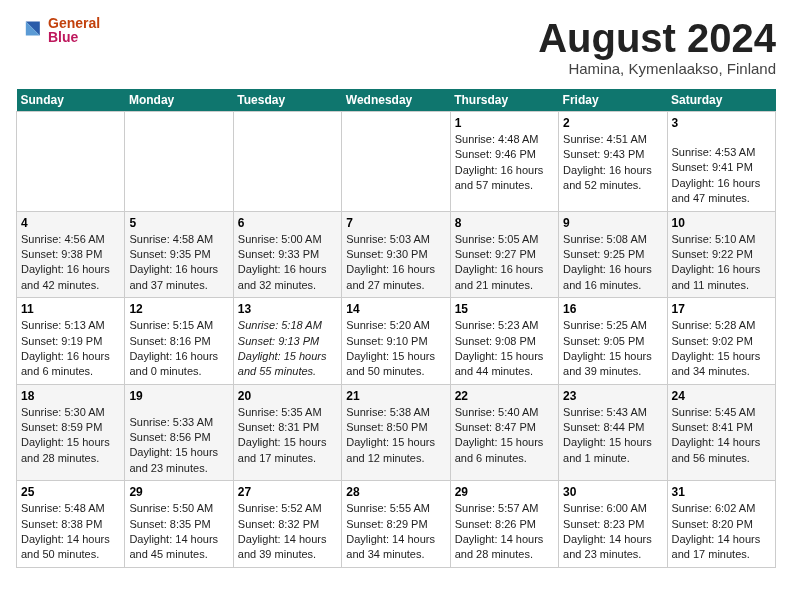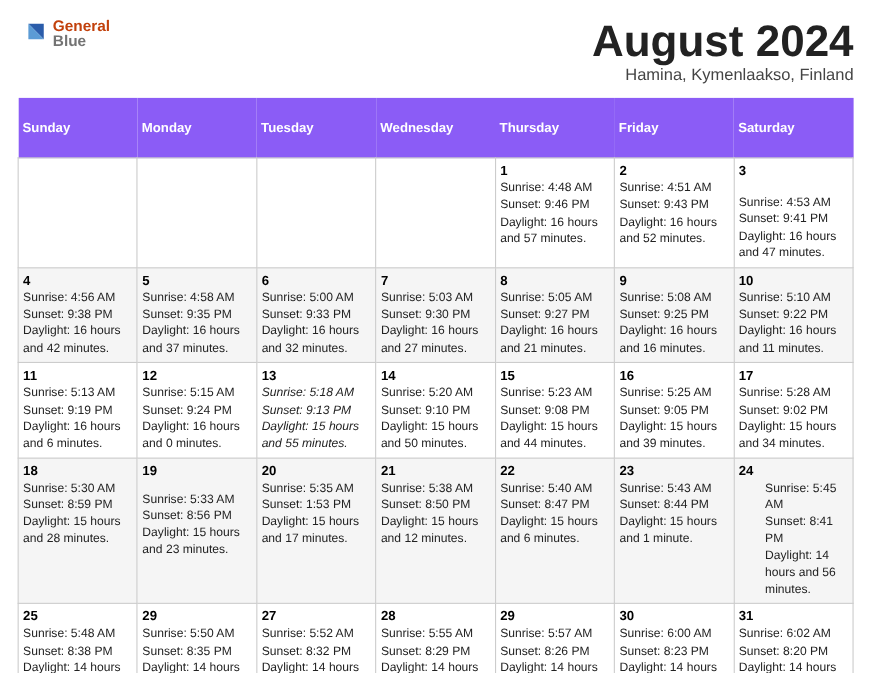--- a/index.html
+++ b/index.html
@@ -27,21 +27,21 @@
       line-height: 1;
     }
     .logo-general {
       font-size: 14px;
       font-weight: bold;
       color: #c2410c;
     }
     .logo-blue {
       font-size: 14px;
       font-weight: bold;
-      color: #737373;
+      color: #be185d;
     }
     .logo-icon {
       width: 28px;
       height: 28px;
     }
     .title-block {
       text-align: right;
     }
     .main-title {
       font-size: 40px;
@@ -52,23 +52,23 @@
     .subtitle {
       font-size: 15px;
       color: #444;
     }
     table {
       width: 100%;
       border-collapse: collapse;
       font-size: 11px;
     }
     th {
-      background: #8b5cf6;
+      background: #0f766e;
       color: #fff;
-      padding: 20px 4px;
+      padding: 4px 4px;
       text-align: left;
       font-size: 12px;
       font-weight: bold;
     }
     td {
       vertical-align: top;
       padding: 4px 4px;
       border: 1px solid #ccc;
       width: calc(100% / 7);
       min-height: 80px;
@@ -201,21 +201,21 @@
       <tr>
         <td>
           <span class="day-num">11</span>
           <div class="day-info" style="white-space: pre-line;">Sunrise: 5:13 AM
 Sunset: 9:19 PM
 Daylight: 16 hours and 6 minutes.</div>
         </td>
         <td>
           <span class="day-num">12</span>
           <div class="day-info" style="white-space: pre-line;">Sunrise: 5:15 AM
-Sunset: 9:24 PM
+Sunset: 8:16 PM
 Daylight: 16 hours and 0 minutes.</div>
         </td>
         <td>
           <span class="day-num">13</span>
           <div class="day-info" style="white-space: pre-line; font-style: italic;">Sunrise: 5:18 AM
 Sunset: 9:13 PM
 Daylight: 15 hours and 55 minutes.</div>
         </td>
         <td>
           <span class="day-num">14</span>
@@ -251,21 +251,21 @@
         </td>
         <td>
           <span class="day-num">19</span>
           <div class="day-info" style="white-space: pre-line; margin-top: 12px;">Sunrise: 5:33 AM
 Sunset: 8:56 PM
 Daylight: 15 hours and 23 minutes.</div>
         </td>
         <td>
           <span class="day-num">20</span>
           <div class="day-info" style="white-space: pre-line;">Sunrise: 5:35 AM
-Sunset: 1:53 PM
+Sunset: 8:31 PM
 Daylight: 15 hours and 17 minutes.</div>
         </td>
         <td>
           <span class="day-num">21</span>
           <div class="day-info" style="white-space: pre-line;">Sunrise: 5:38 AM
 Sunset: 8:50 PM
 Daylight: 15 hours and 12 minutes.</div>
         </td>
         <td>
           <span class="day-num">22</span>
@@ -274,21 +274,21 @@
 Daylight: 15 hours and 6 minutes.</div>
         </td>
         <td>
           <span class="day-num">23</span>
           <div class="day-info" style="white-space: pre-line;">Sunrise: 5:43 AM
 Sunset: 8:44 PM
 Daylight: 15 hours and 1 minute.</div>
         </td>
         <td>
           <span class="day-num">24</span>
-          <div class="day-info" style="white-space: pre-line; margin-left: 24px;">Sunrise: 5:45 AM
+          <div class="day-info" style="white-space: pre-line;">Sunrise: 5:45 AM
 Sunset: 8:41 PM
 Daylight: 14 hours and 56 minutes.</div>
         </td>
       </tr>
       <tr>
         <td>
           <span class="day-num">25</span>
           <div class="day-info" style="white-space: pre-line;">Sunrise: 5:48 AM
 Sunset: 8:38 PM
 Daylight: 14 hours and 50 minutes.</div>

